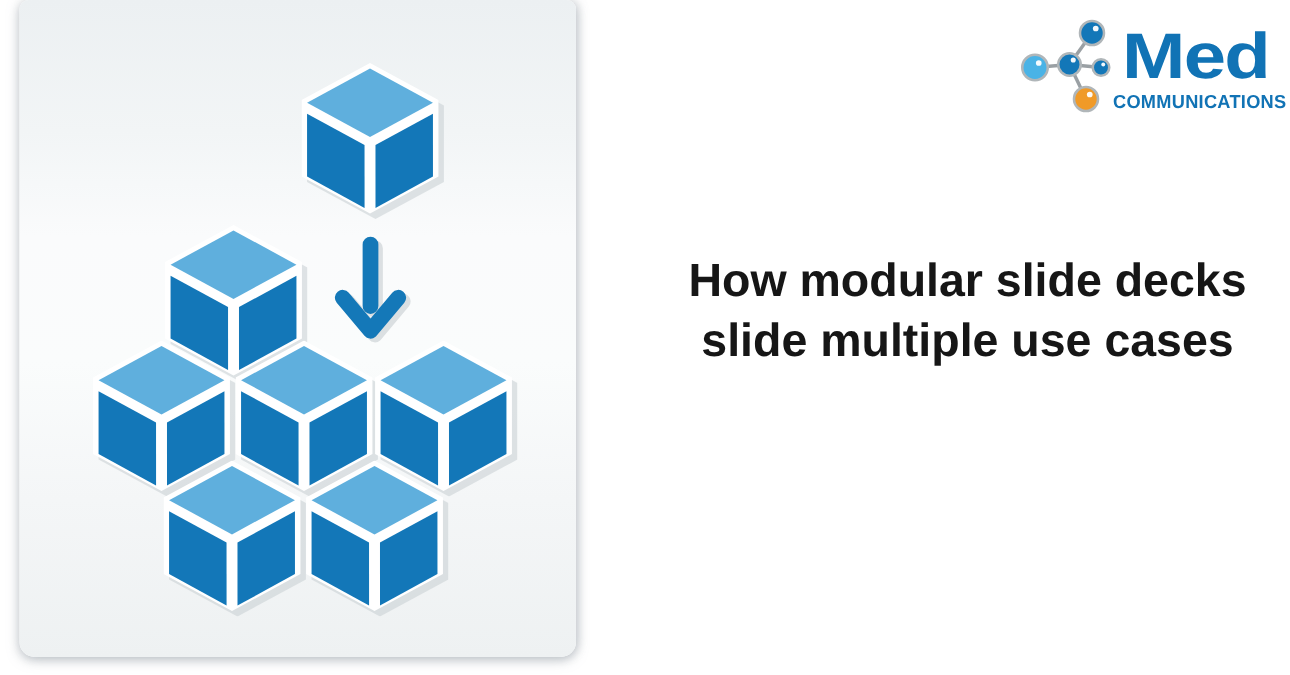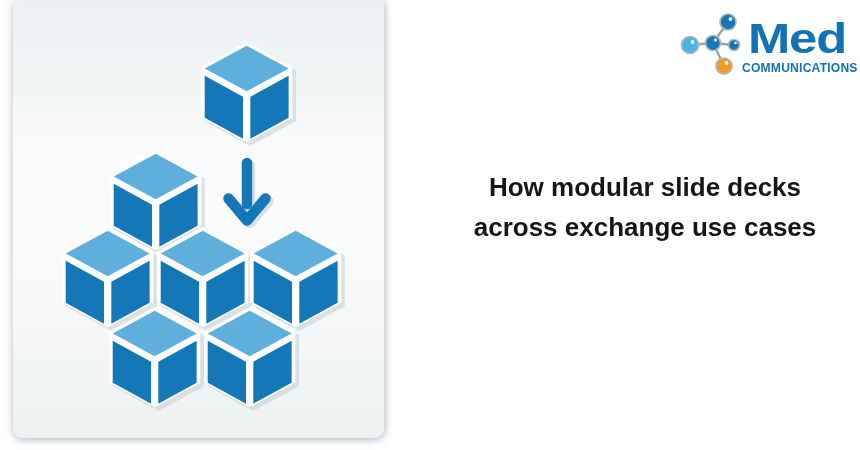--- a/index.html
+++ b/index.html
@@ -46,21 +46,21 @@
   .logo-sub{
     position:absolute;left:742px;top:61px;width:120px;
     font-size:12.5px;font-weight:700;letter-spacing:.2px;
     color:var(--brand-blue);white-space:nowrap;
     transform:scaleX(.97);transform-origin:left top;
   }
   
   .headline{
     position:absolute;left:430px;top:167px;width:430px;
     text-align:center;
-    font-size:26px;line-height:40px;font-weight:700;
+    font-size:31px;line-height:40px;font-weight:700;
     color:var(--headline-text);
   }
   .headline span{display:block;}
 </style>
 </head>
 <body>
 
 <div class="canvas">
 
   <div class="panel">
@@ -107,16 +107,16 @@
       <circle class="node-hi" cx="39.5" cy="29" r="1.7"></circle>
       <circle class="node-hi" cx="59.5" cy="32" r="1.3"></circle>
       <circle class="node-hi" cx="50.5" cy="52" r="1.9"></circle>
     </svg>
     <div class="wordmark">Med</div>
     <div class="logo-sub">COMMUNICATIONS</div>
   </div>
 
   <div class="headline">
     <span>How modular slide decks</span>
-    <span>across exchange use cases</span>
+    <span>slide multiple use cases</span>
   </div>
 
 </div>
 
 </body></html>

